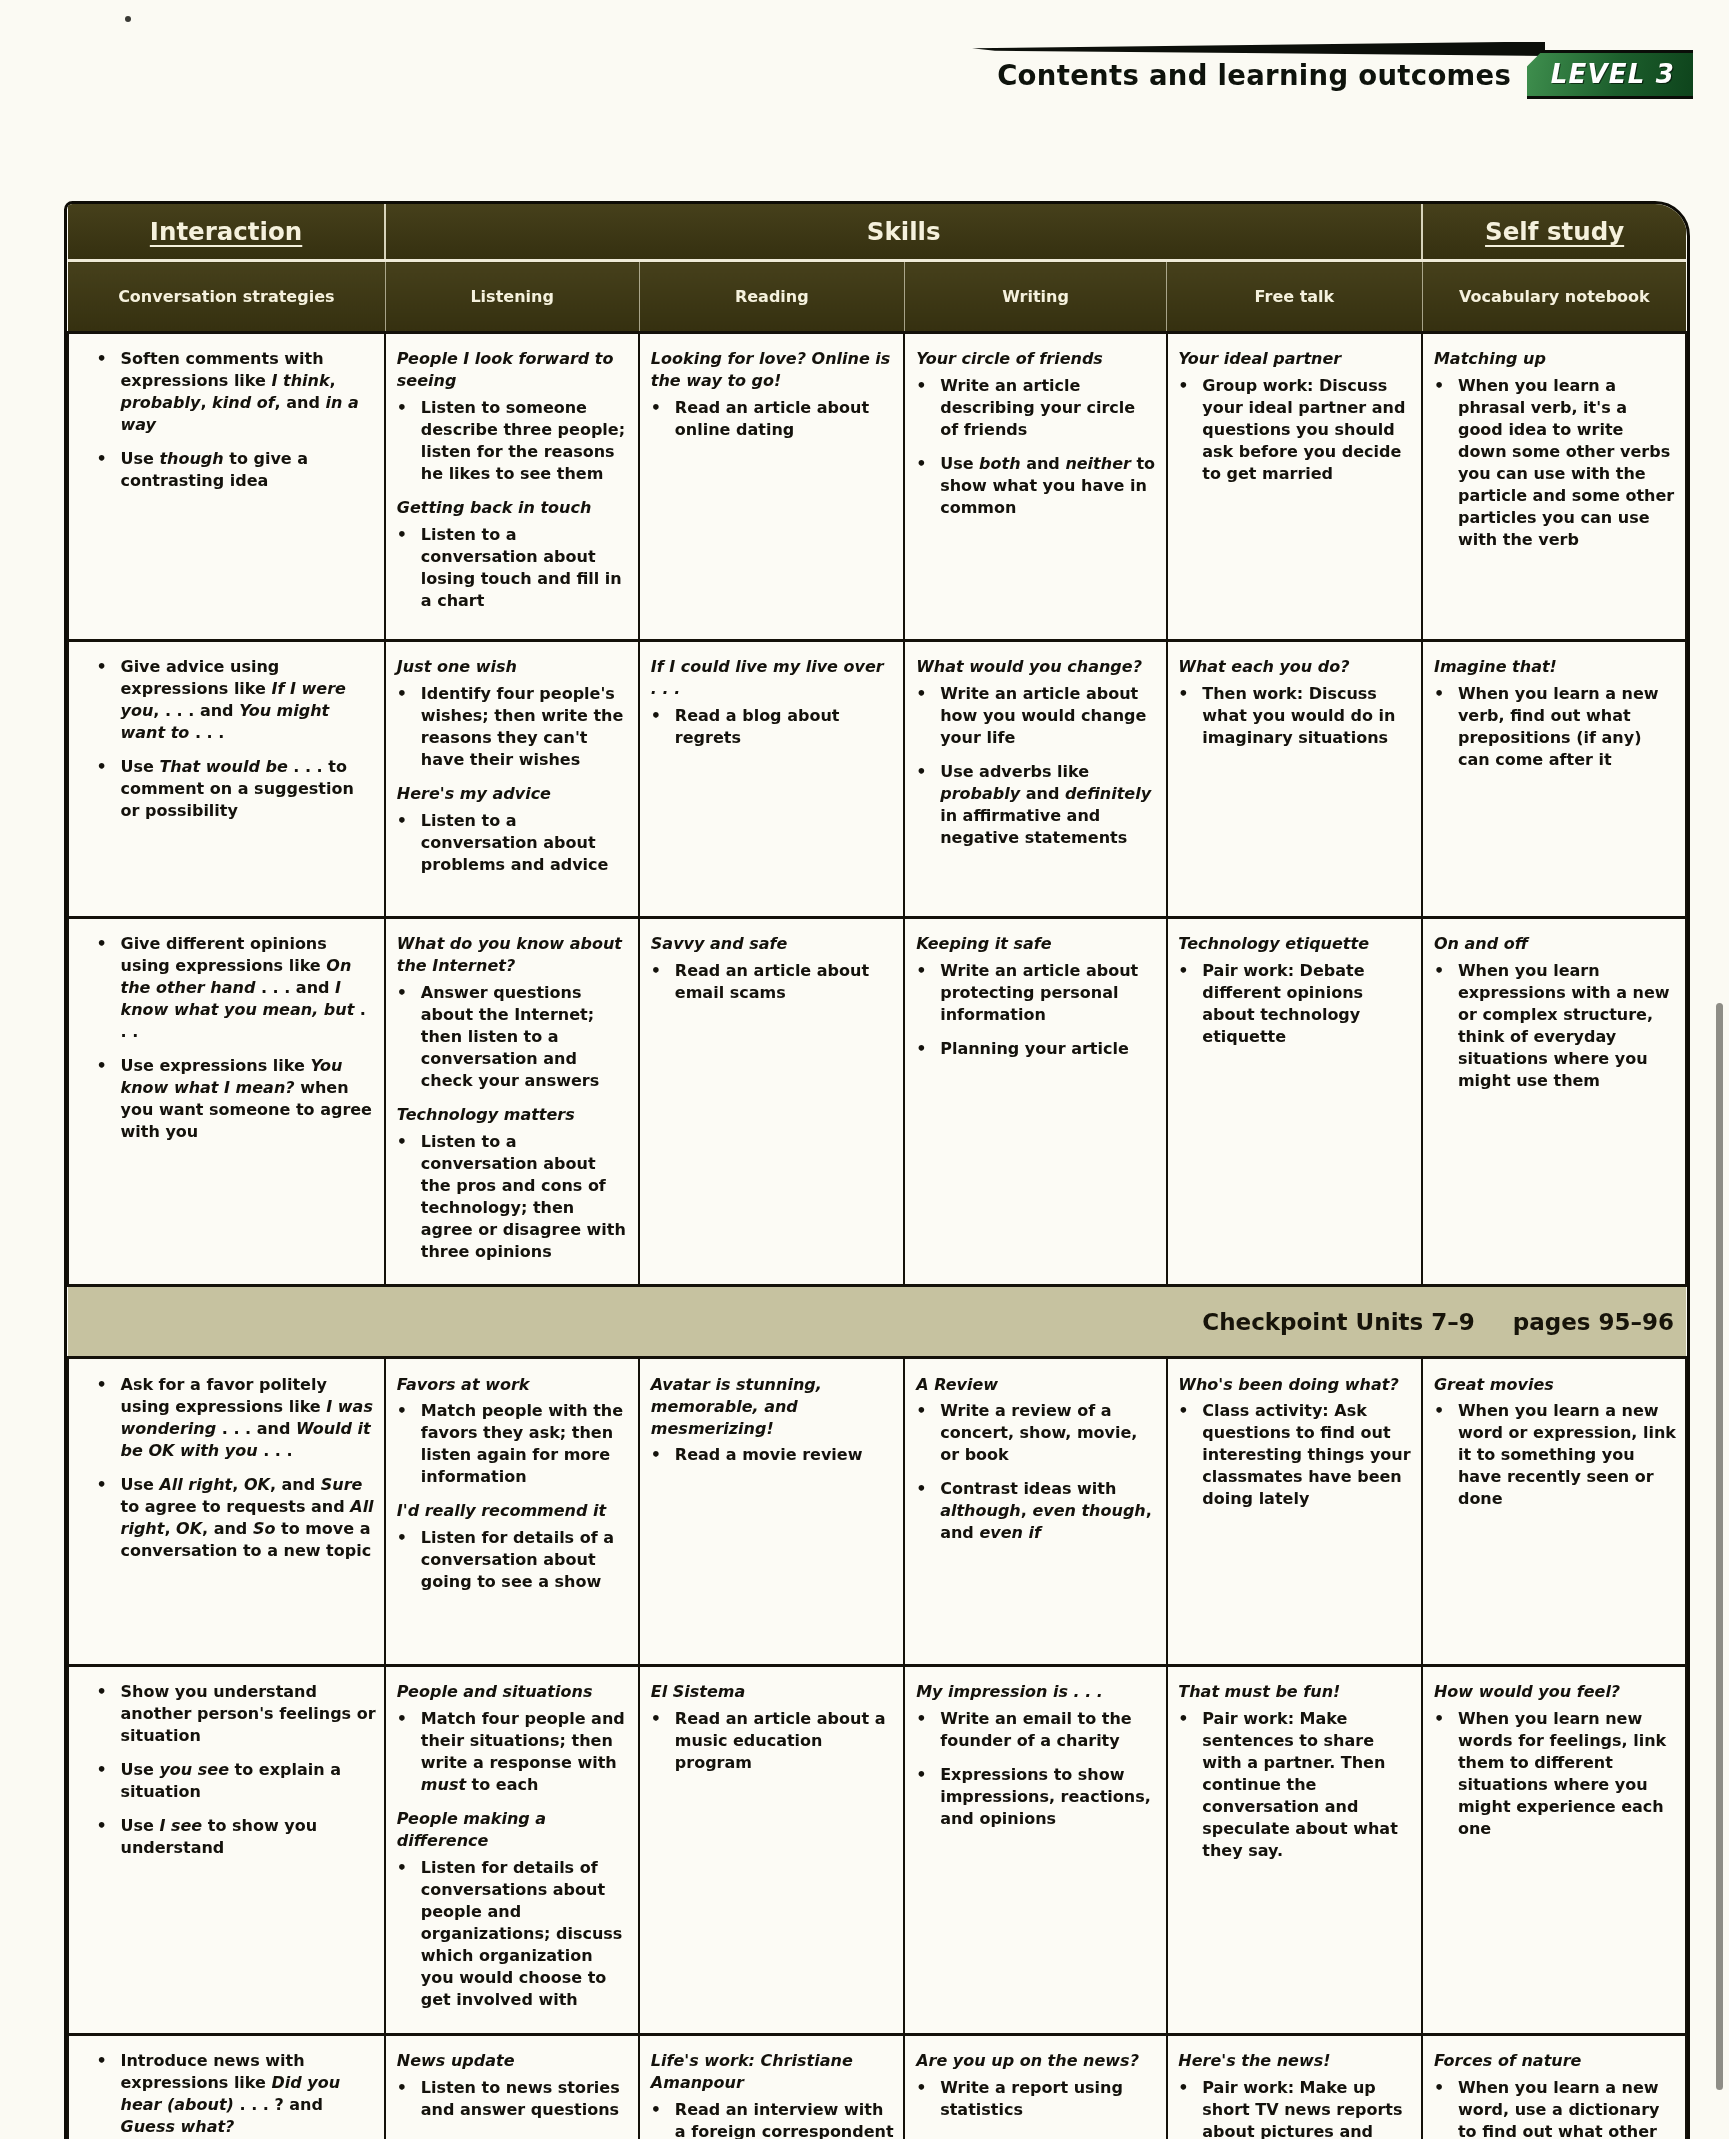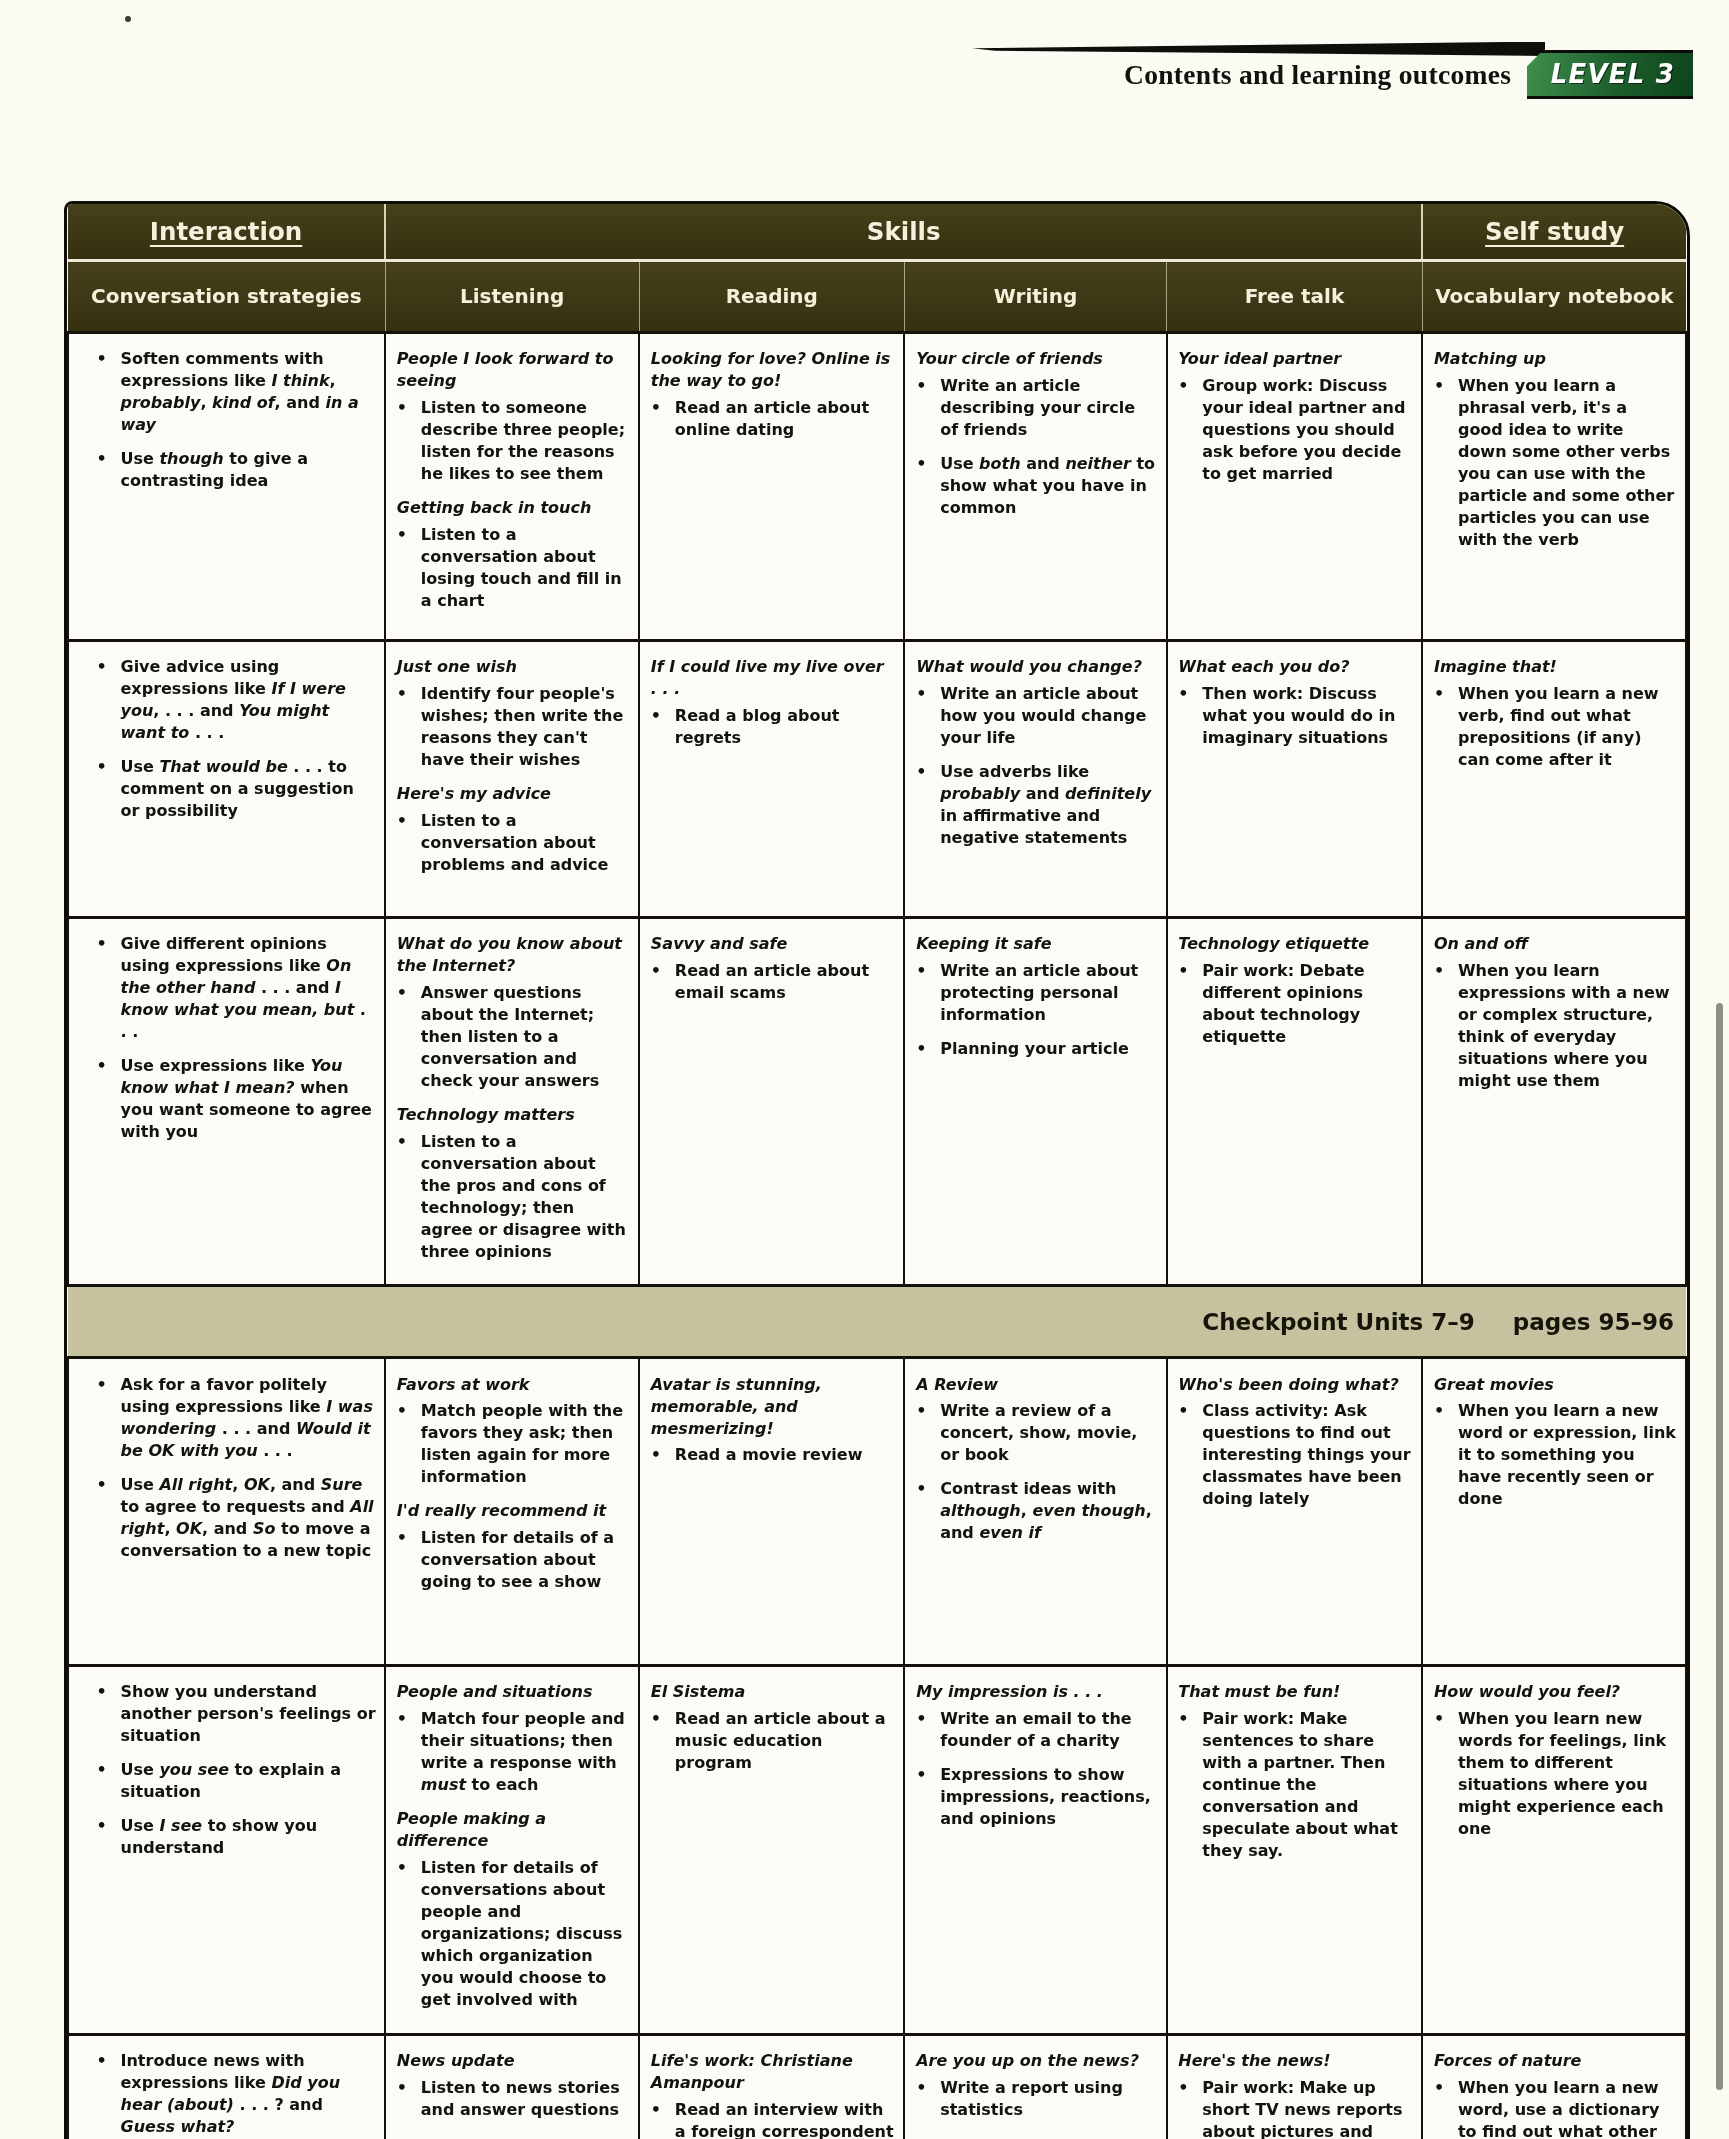--- a/index.html
+++ b/index.html
@@ -8,21 +8,21 @@
     background:#fbfaf3;
     font-family:"DejaVu Sans", sans-serif;
     color:#14120c;
   }
   
   .page-header{
     position:absolute;top:50px;right:36px;
     display:flex;align-items:center;
   }
   .header-title{
-    font-size:27.5px;font-weight:bold;color:#0e130c;letter-spacing:0.3px;font-family:Liberation Serif, serif;
+    font-size:27.5px;font-weight:bold;color:#0e130c;letter-spacing:0.3px;
   }
   .header-swoosh{
     position:absolute;right:148px;top:-8.4px;width:573px;height:14.3px;
     background:#0c0f0a;
     clip-path:polygon(0 46%,100% 0,100% 100%,4% 64%);
   }
   .level-badge{
     display:inline-block;margin-left:15.5px;position:relative;
     background:linear-gradient(100deg,#3f8f4e 0%,#1c5e2c 55%,#0e441c 100%);
     color:#ffffff;font-weight:bold;font-style:italic;
@@ -50,21 +50,21 @@
   }
   tr.group-row th{
     font-size:24.5px;height:55px;
     border-bottom:3.6px solid #efead7;
   }
   tr.group-row th + th{border-left:2.4px solid rgba(242,238,216,.85);}
   tr.group-row th .u{
     text-decoration:underline;text-decoration-thickness:2.4px;text-underline-offset:5.4px;
   }
   tr.subhead-row th{
-    font-size:20px;height:69px;line-height:25px;
+    font-size:16px;height:69px;line-height:25px;
     border-left:1.8px solid rgba(242,238,216,.6);
     margin-top:48px;
   }
   tr.subhead-row th:first-child{border-left:none;}
   tbody td{
     background:#fcfbf5;
     border:2.4px solid #14110a;border-top-width:3.6px;
     vertical-align:top;
     padding:14.3px 8.4px 9.6px 10.7px;
     font-size:16px;line-height:22px;font-weight:bold;

